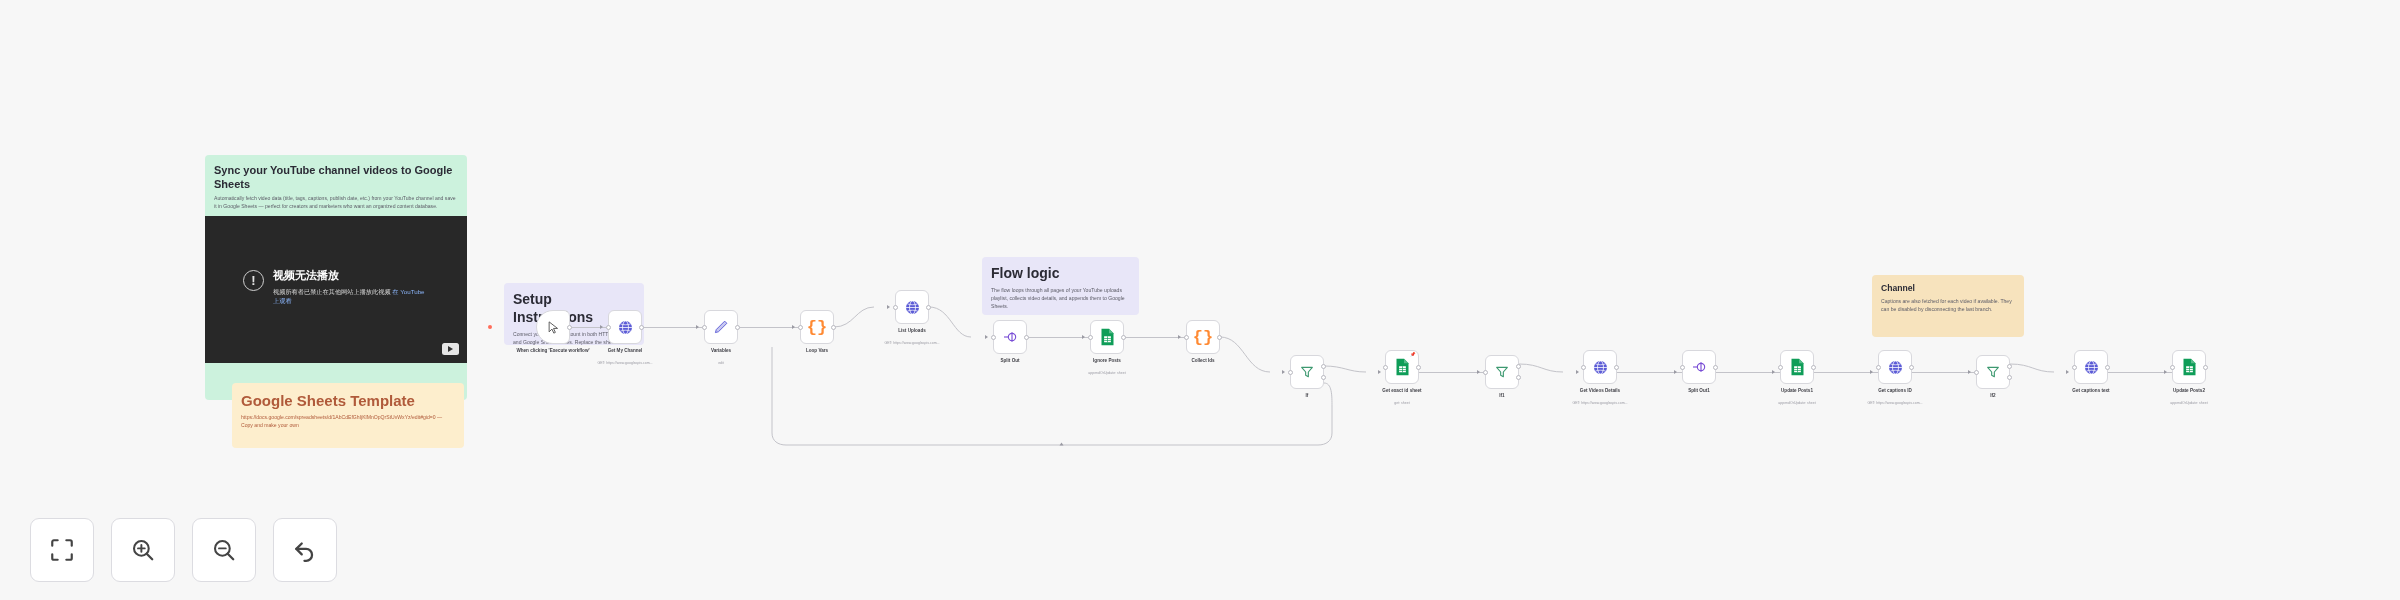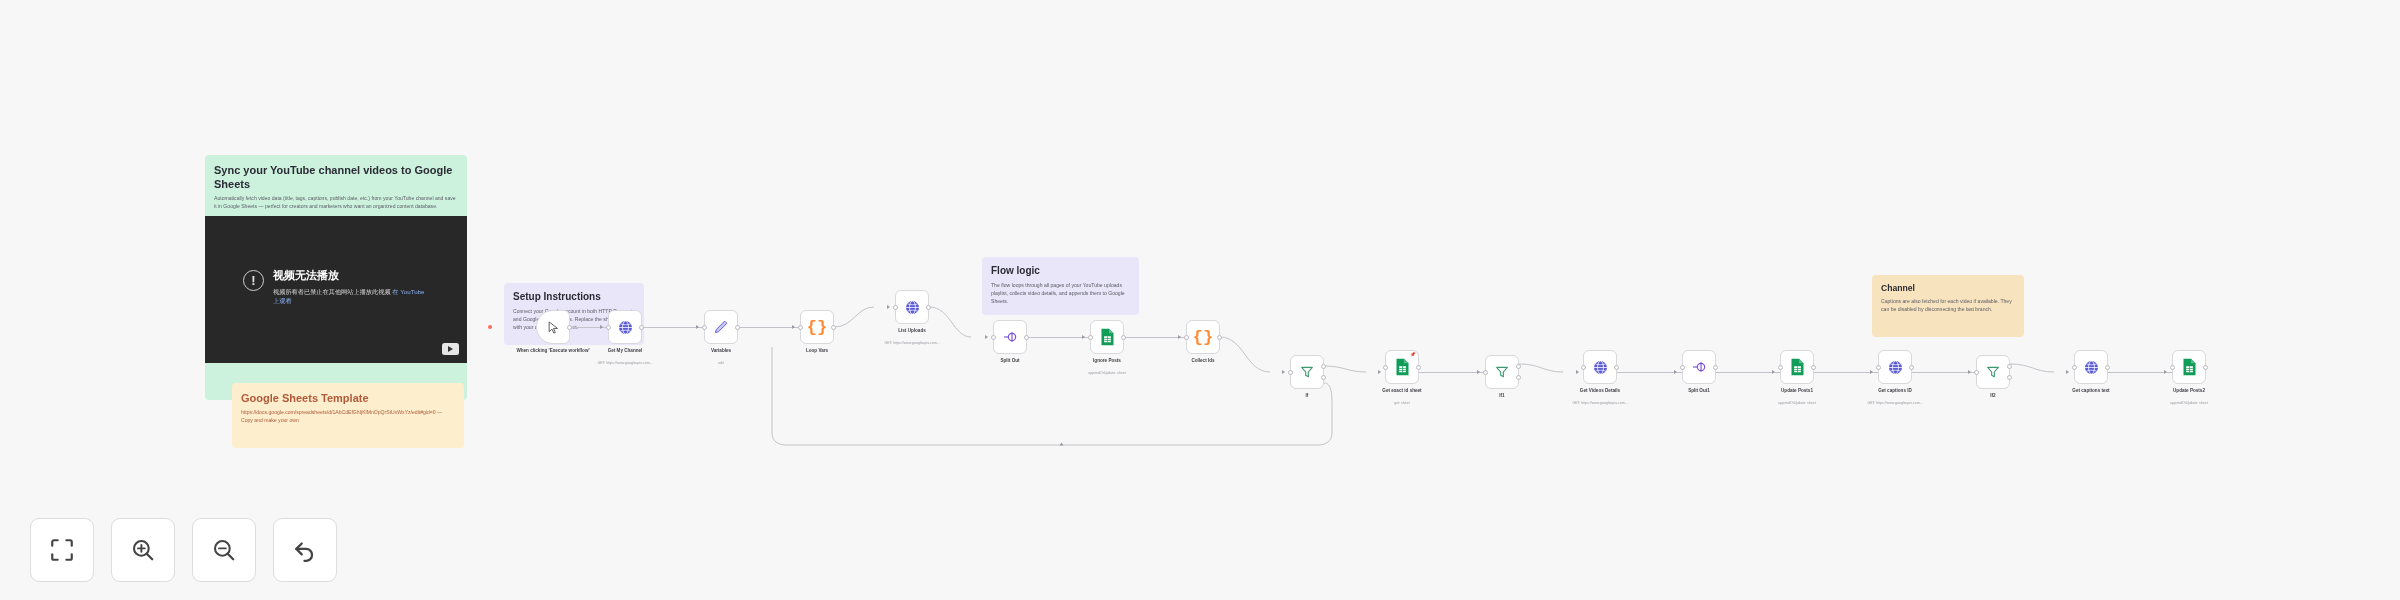--- a/index.html
+++ b/index.html
@@ -13,25 +13,25 @@
 
   
   .sticky { position: absolute; border-radius: 4px; padding: 8px 9px; overflow: hidden; }
   .sticky h3 { font-size: 9.5px; line-height: 1.28; font-weight: 700; color: #2b2b35; margin-bottom: 4px; }
   .sticky p { font-size: 5.1px; line-height: 1.55; color: #5b5b66; word-wrap: break-word; }
   .sticky p.link { color: #b05a3a; }
 
   .note-green { left: 205px; top: 155px; width: 262px; height: 245px; background: #ccf2dd; }
   .note-green h3 { font-size: 11px; }
   .note-orange { left: 232px; top: 383px; width: 232px; height: 65px; background: #fdeecd; }
-  .note-orange h3 { color: #b05a3a; font-size: 11px; }
+  .note-orange h3 { color: #b05a3a; font-size: 15px; }
   .note-purple-setup { left: 504px; top: 283px; width: 140px; height: 62px; background: #e8e6f8; }
   .note-purple-flow { left: 982px; top: 257px; width: 157px; height: 58px; background: #e8e6f8; }
   .note-tan-captions { left: 1872px; top: 275px; width: 152px; height: 62px; background: #f7e3bd; }
-  .note-purple-setup h3, .note-purple-flow h3 { font-size: 10px; }
+  .note-purple-setup h3, .note-purple-flow h3 { font-size: 14px; }
   .note-tan-captions h3 { font-size: 8.6px; }
 
   
   .video-box {
     position: absolute; left: 205px; top: 216px; width: 262px; height: 147px;
     background: #282828; overflow: hidden;
   }
   .video-msg { position: absolute; left: 38px; top: 52px; display: flex; gap: 9px; align-items: flex-start; }
   .warn-circle {
     width: 21px; height: 21px; border-radius: 50%; border: 1.6px solid #cfcfcf;

